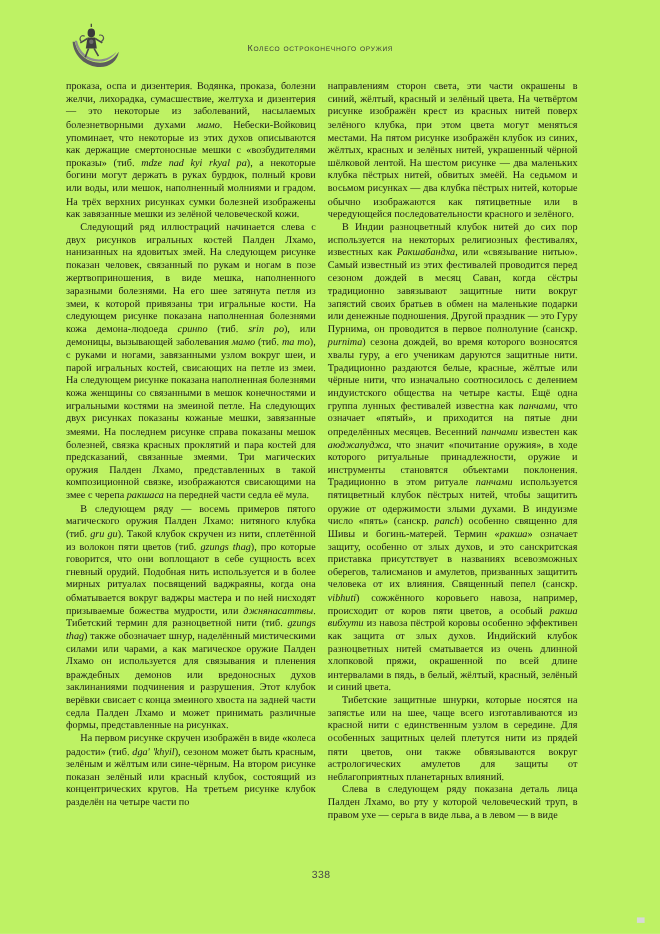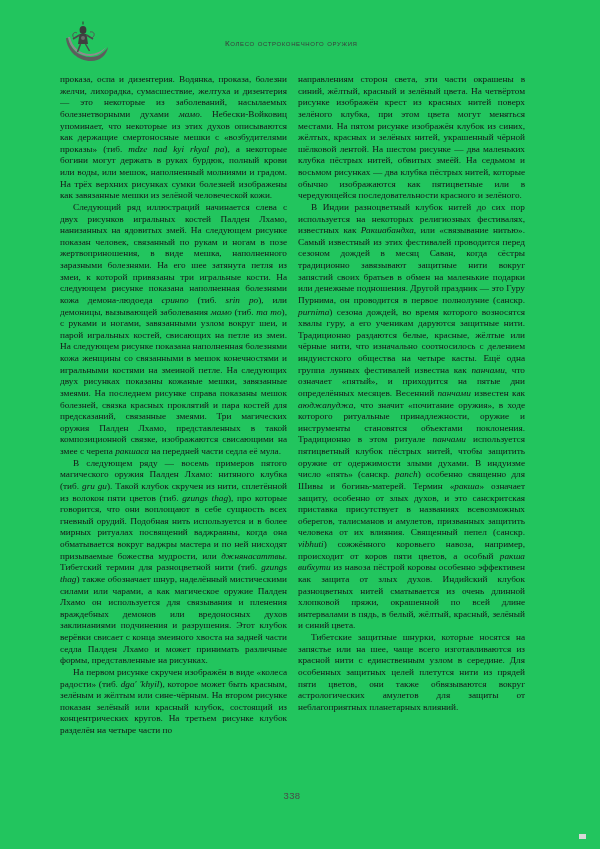--- a/index.html
+++ b/index.html
@@ -12,21 +12,21 @@
     height: 849px;
     position: relative;
     font-family: "Liberation Serif", "DejaVu Serif", serif;
     color: #1c1c1c;
     overflow: hidden;
   }
 
   .page {
     position: absolute;
     inset: 0;
-    background: #22c55e;
+    background: #bef264;
   }
 
   
   .running-head {
     position: absolute;
     top: 20px;
     left: 60px;
     right: 60px;
     height: 50px;
   }
@@ -130,25 +130,26 @@
       </svg>
     </div>
     <div class="head-title">Колесо остроконечного оружия</div>
   </div>
 
   <div class="columns">
     <div class="col" id="col-left">
         <p class="cont"><span>проказа, оспа и дизентерия. Водянка, проказа, болезни желчи, лихорадка, сумасшествие, желтуха и дизентерия — это некоторые из заболеваний, насылаемых болезнетворными духами </span><i>мамо</i><span>. Небески-Войковиц упоминает, что некоторые из этих духов описываются как держащие смертоносные мешки с «возбудителями проказы» (тиб. </span><i>mdze nad kyi rkyal pa</i><span>), а некоторые богини могут держать в руках бурдюк, полный крови или воды, или мешок, наполненный молниями и градом. На трёх верхних рисунках сумки болезней изображены как завязанные мешки из зелёной человеческой кожи.</span></p>
         <p><span>Следующий ряд иллюстраций начинается слева с двух рисунков игральных костей Палден Лхамо, нанизанных на ядовитых змей. На следующем рисунке показан человек, связанный по рукам и ногам в позе жертвоприношения, в виде мешка, наполненного заразными болезнями. На его шее затянута петля из змеи, к которой привязаны три игральные кости. На следующем рисунке показана наполненная болезнями кожа демона-людоеда </span><i>сринпо</i><span> (тиб. </span><i>srin po</i><span>), или демоницы, вызывающей заболевания </span><i>мамо</i><span> (тиб. </span><i>ma mo</i><span>), с руками и ногами, завязанными узлом вокруг шеи, и парой игральных костей, свисающих на петле из змеи. На следующем рисунке показана наполненная болезнями кожа женщины со связанными в мешок конечностями и игральными костями на змеиной петле. На следующих двух рисунках показаны кожаные мешки, завязанные змеями. На последнем рисунке справа показаны мешок болезней, связка красных проклятий и пара костей для предсказаний, связанные змеями. Три магических оружия Палден Лхамо, представленных в такой композиционной связке, изображаются свисающими на змее с черепа </span><i>ракшаса</i><span> на передней части седла её мула.</span></p>
         <p><span>В следующем ряду — восемь примеров пятого магического оружия Палден Лхамо: нитяного клубка (тиб. </span><i>gru gu</i><span>). Такой клубок скручен из нити, сплетённой из волокон пяти цветов (тиб. </span><i>gzungs thag</i><span>), про которые говорится, что они воплощают в себе сущность всех гневный орудий. Подобная нить используется и в более мирных ритуалах посвящений ваджраяны, когда она обматывается вокруг ваджры мастера и по ней нисходят призываемые божества мудрости, или </span><i>джнянасаттвы</i><span>. Тибетский термин для разноцветной нити (тиб. </span><i>gzungs thag</i><span>) также обозначает шнур, наделённый мистическими силами или чарами, а как магическое оружие Палден Лхамо он используется для связывания и пленения враждебных демонов или вредоносных духов заклинаниями подчинения и разрушения. Этот клубок верёвки свисает с конца змеиного хвоста на задней части седла Палден Лхамо и может принимать различные формы, представленные на рисунках.</span></p>
-        <p><span>На первом рисунке скручен изображён в виде «колеса радости» (тиб. </span><i>dga' 'khyil</i><span>), которое может быть красным, зелёным и жёлтым или сине-чёрным. На втором рисунке показан зелёный или красный клубок, состоящий из концентрических кругов. На третьем рисунке клубок разделён на четыре части по</span></p>
+        <p><span>На первом рисунке скручен изображён в виде «колеса радости» (тиб. </span><i>dga' 'khyil</i><span>), сезоном может быть красным, зелёным и жёлтым или сине-чёрным. На втором рисунке показан зелёный или красный клубок, состоящий из концентрических кругов. На третьем рисунке клубок разделён на четыре части по</span></p>
       </div>
     <div class="col" id="col-right">
         <p class="cont"><span>направлениям сторон света, эти части окрашены в синий, жёлтый, красный и зелёный цвета. На четвёртом рисунке изображён крест из красных нитей поверх зелёного клубка, при этом цвета могут меняться местами. На пятом рисунке изображён клубок из синих, жёлтых, красных и зелёных нитей, украшенный чёрной шёлковой лентой. На шестом рисунке — два маленьких клубка пёстрых нитей, обвитых змеёй. На седьмом и восьмом рисунках — два клубка пёстрых нитей, которые обычно изображаются как пятицветные или в чередующейся последовательности красного и зелёного.</span></p>
         <p><span>В Индии разноцветный клубок нитей до сих пор используется на некоторых религиозных фестивалях, известных как </span><i>Ракшабандха</i><span>, или «связывание нитью». Самый известный из этих фестивалей проводится перед сезоном дождей в месяц Саван, когда сёстры традиционно завязывают защитные нити вокруг запястий своих братьев в обмен на маленькие подарки или денежные подношения. Другой праздник — это Гуру Пурнима, он проводится в первое полнолуние (санскр. </span><i>purnima</i><span>) сезона дождей, во время которого возносятся хвалы гуру, а его ученикам даруются защитные нити. Традиционно раздаются белые, красные, жёлтые или чёрные нити, что изначально соотносилось с делением индуистского общества на четыре касты. Ещё одна группа лунных фестивалей известна как </span><i>панчами</i><span>, что означает «пятый», и приходится на пятые дни определённых месяцев. Весенний </span><i>панчами</i><span> известен как </span><i>аюджапуджа</i><span>, что значит «почитание оружия», в ходе которого ритуальные принадлежности, оружие и инструменты становятся объектами поклонения. Традиционно в этом ритуале </span><i>панчами</i><span> используется пятицветный клубок пёстрых нитей, чтобы защитить оружие от одержимости злыми духами. В индуизме число «пять» (санскр. </span><i>panch</i><span>) особенно священно для Шивы и богинь-матерей. Термин «</span><i>ракша</i><span>» означает защиту, особенно от злых духов, и это санскритская приставка присутствует в названиях всевозможных оберегов, талисманов и амулетов, призванных защитить человека от их влияния. Священный пепел (санскр. </span><i>vibhuti</i><span>) сожжённого коровьего навоза, например, происходит от коров пяти цветов, а особый </span><i>ракша вибхути</i><span> из навоза пёстрой коровы особенно эффективен как защита от злых духов. Индийский клубок разноцветных нитей сматывается из очень длинной хлопковой пряжи, окрашенной по всей длине интервалами в пядь, в белый, жёлтый, красный, зелёный и синий цвета.</span></p>
         <p><span>Тибетские защитные шнурки, которые носятся на запястье или на шее, чаще всего изготавливаются из красной нити с единственным узлом в середине. Для особенных защитных целей плетутся нити из прядей пяти цветов, они также обвязываются вокруг астрологических амулетов для защиты от неблагоприятных планетарных влияний.</span></p>
+        <p><span>Слева в следующем ряду показана деталь лица Палден Лхамо, во рту у которой человеческий труп, в правом ухе — серьга в виде льва, а в левом — в виде</span></p>
       </div>
   </div>
 
   <div class="folio">338</div>
   <div class="edge-mark"></div>
 
 </div>
 
 </body></html>

